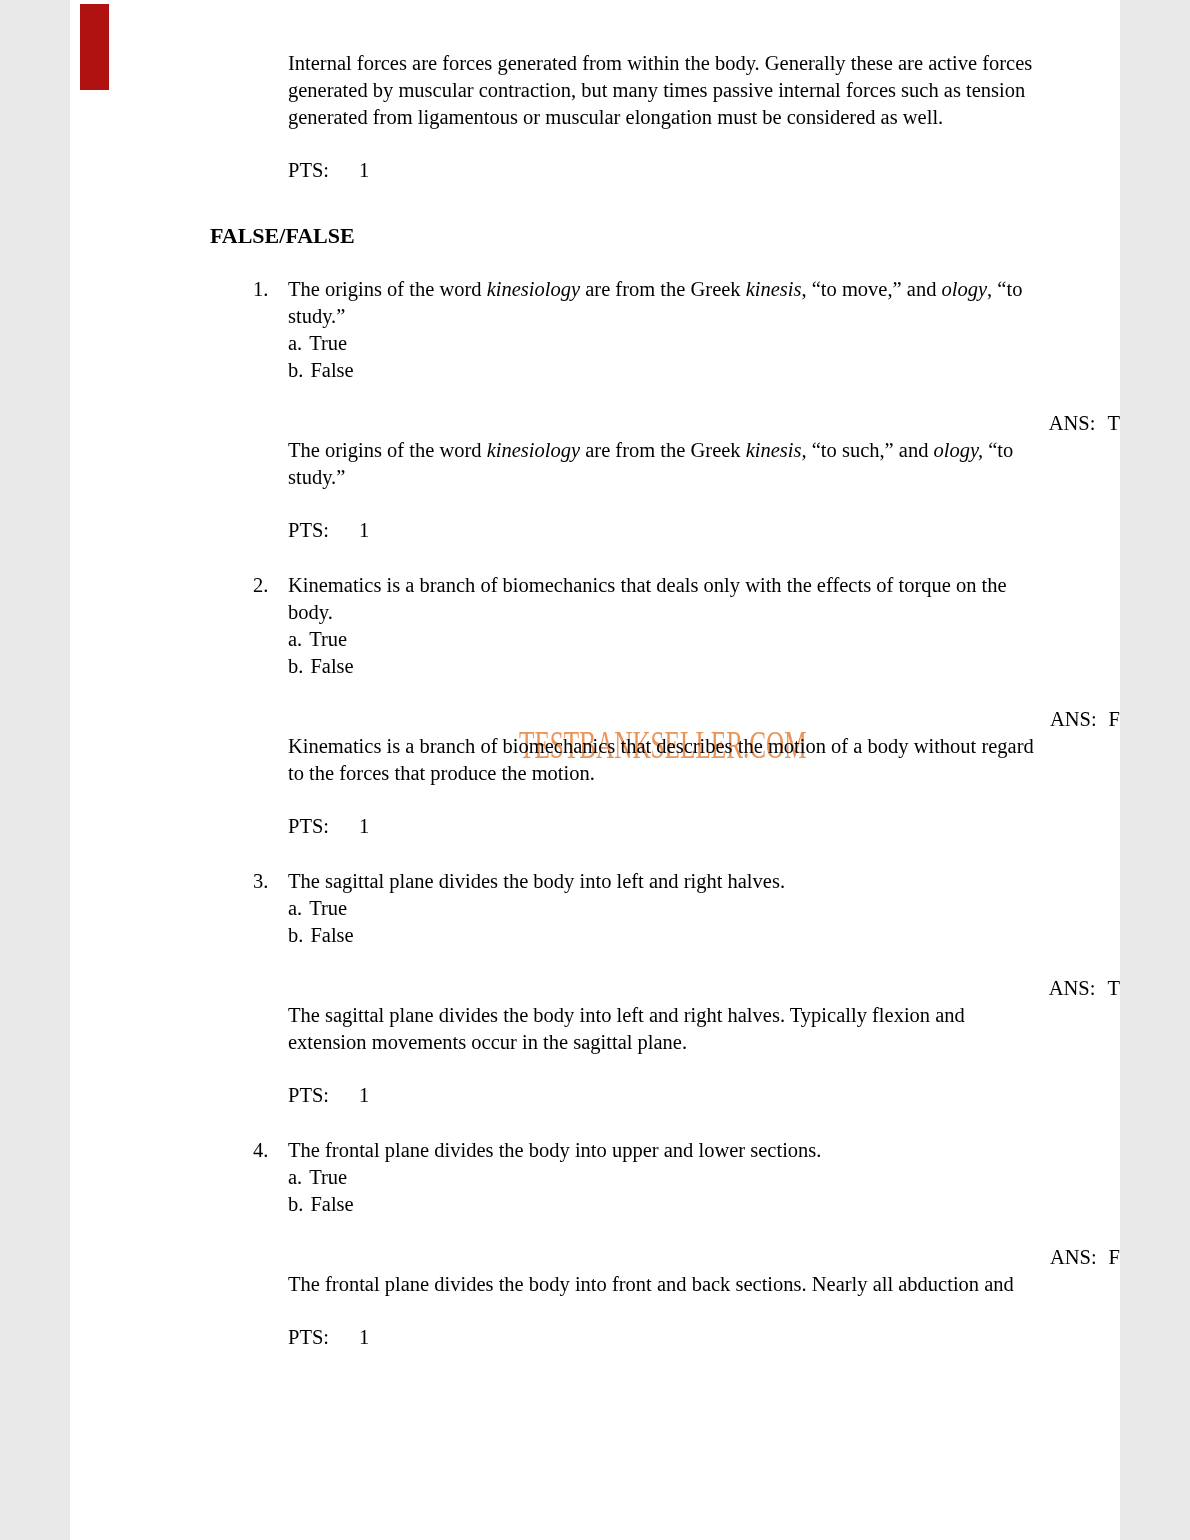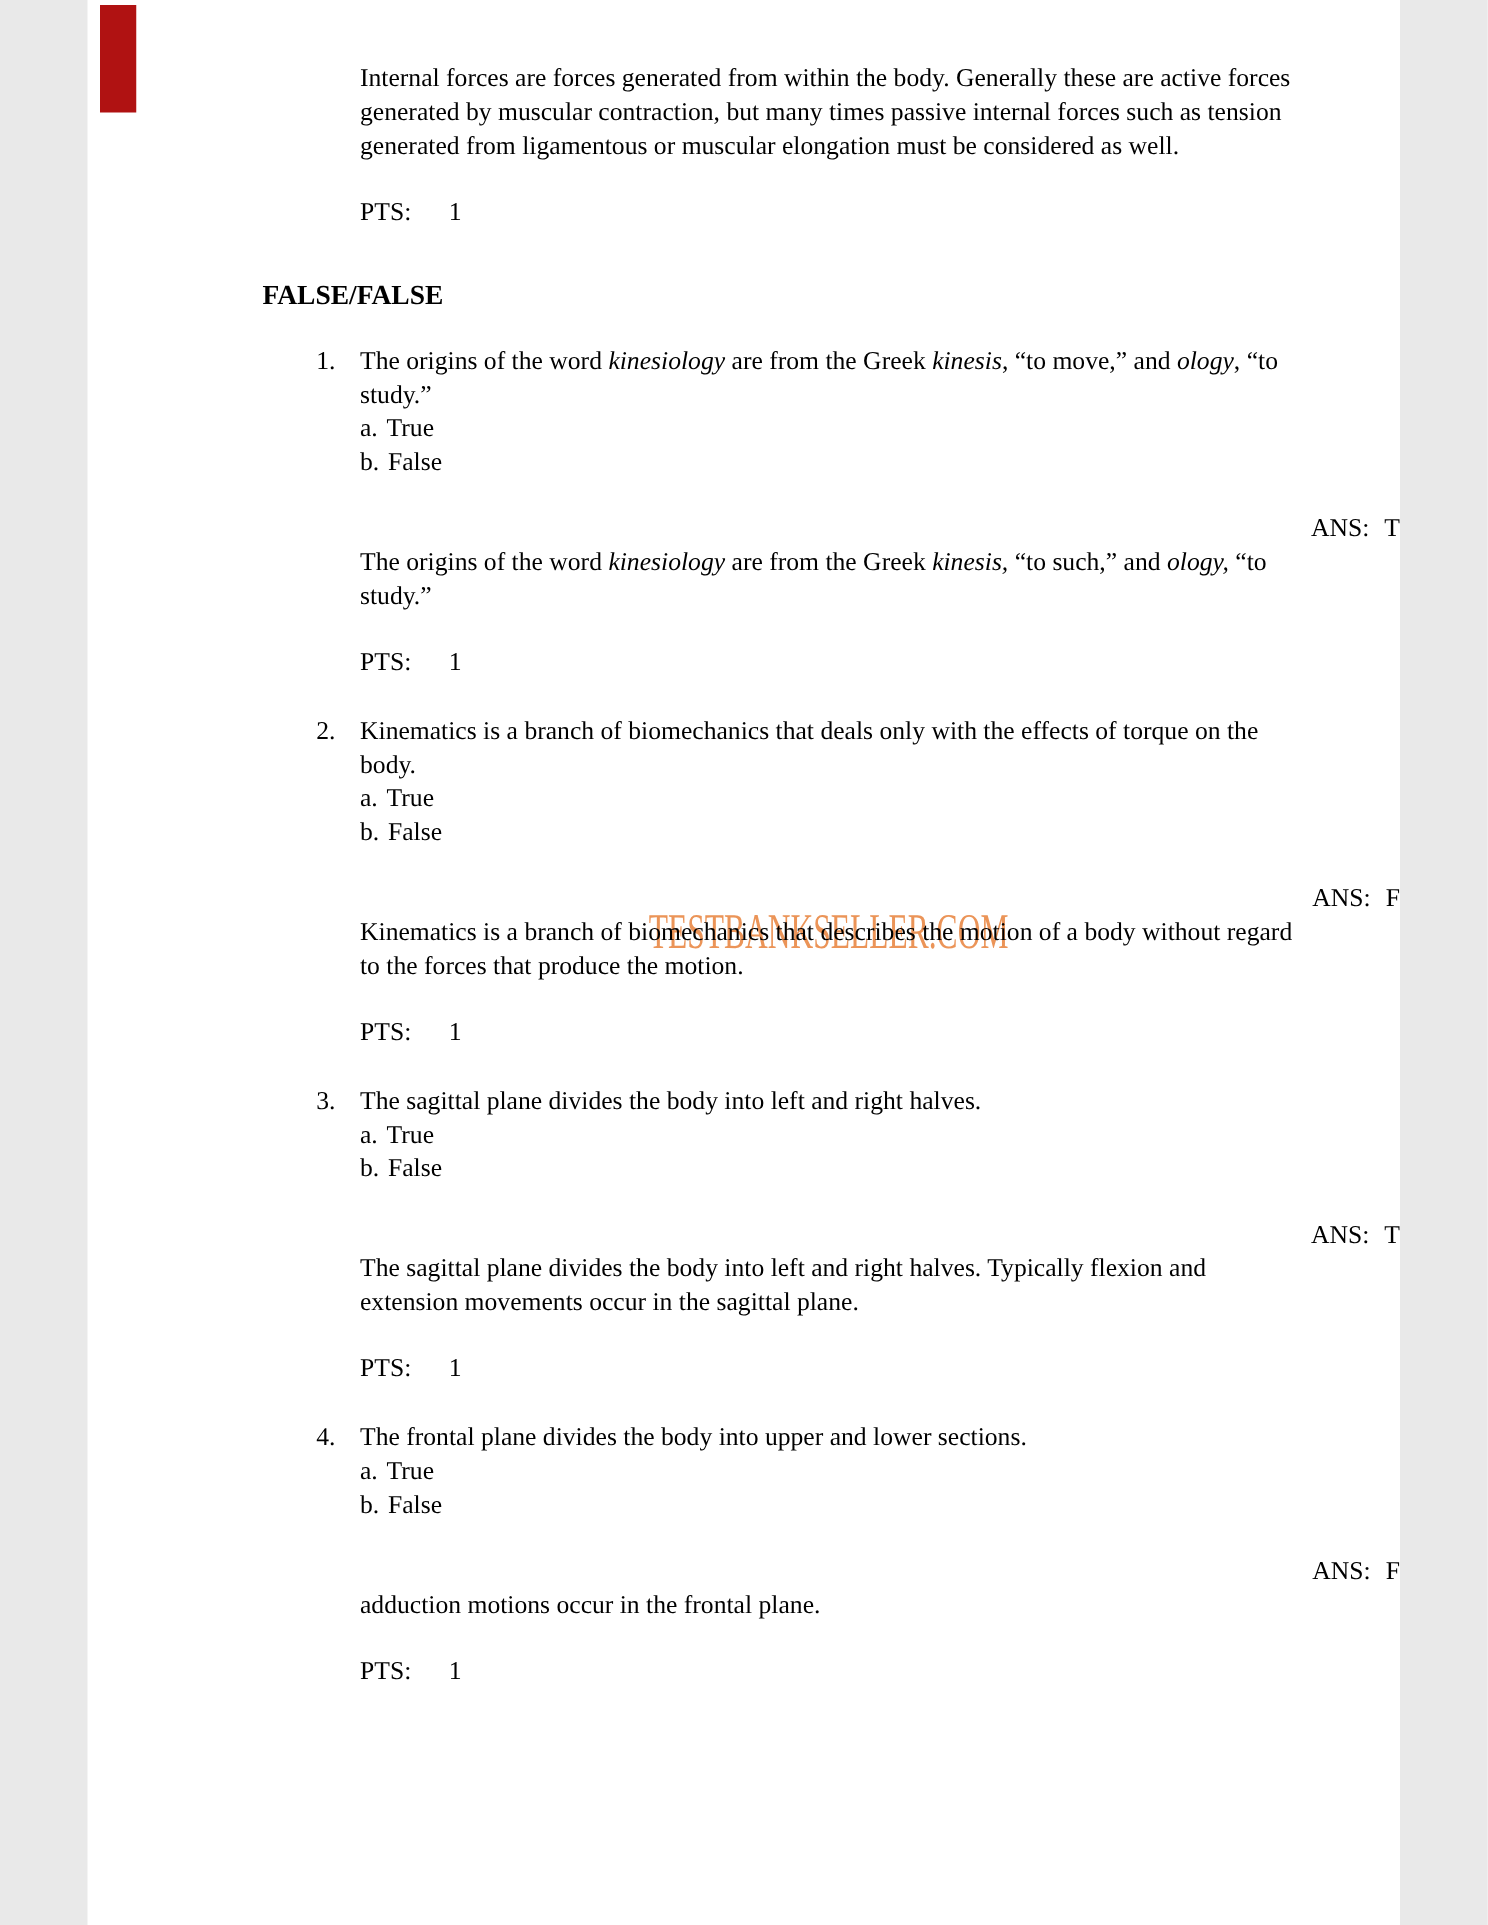--- a/index.html
+++ b/index.html
@@ -167,21 +167,21 @@
         <span>a.</span><span class="opt-label">True</span>
       </div>
       <div class="opt">
         <span>b.</span><span class="opt-label">False</span>
       </div>
       <div class="answer-row">
         <span>ANS:</span><span class="answer-value">F</span>
       </div>
       <div class="rationale-wrap">
         <div class="rationale">
-            <div class="tline">adduction motions occur in the frontal plane.</div>
+            <div class="tline">The frontal plane divides the body into front and back sections. Nearly all abduction and</div>
           </div>
       </div>
       <div class="pts-row">
         <span>PTS:</span><span class="pts-value">1</span>
       </div>
     </div>
 
   </div>
 </div>
 

